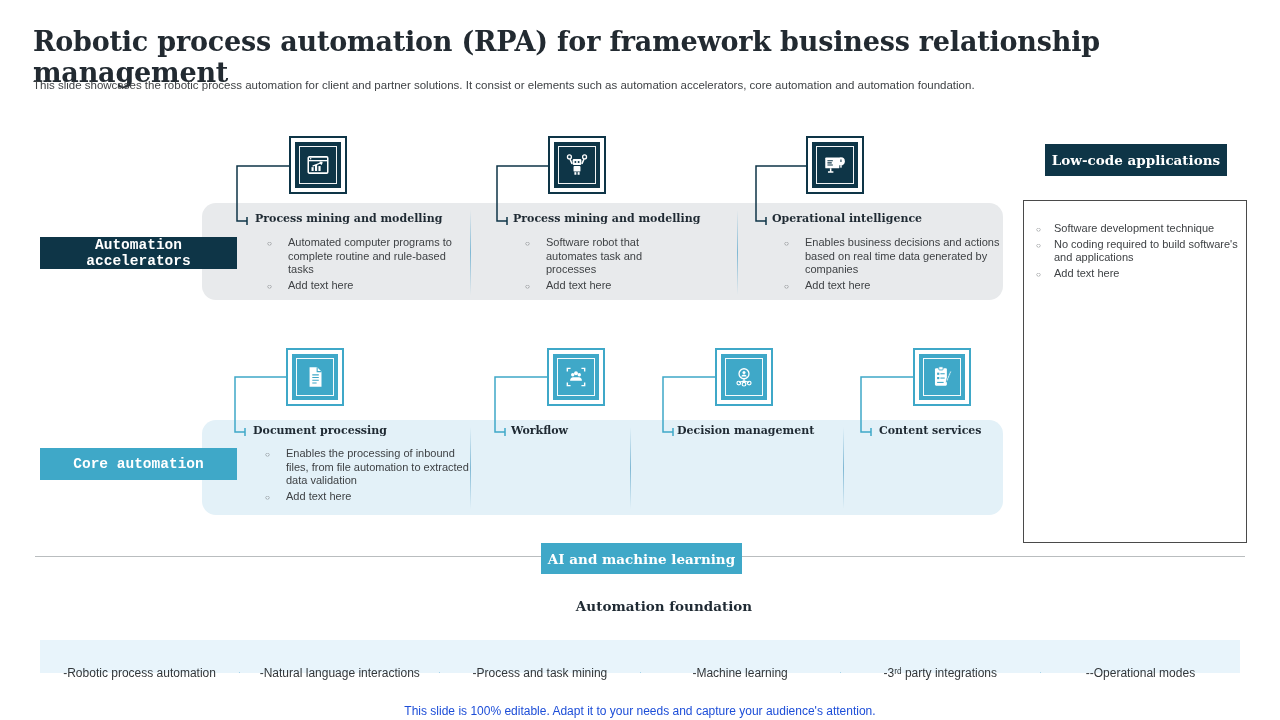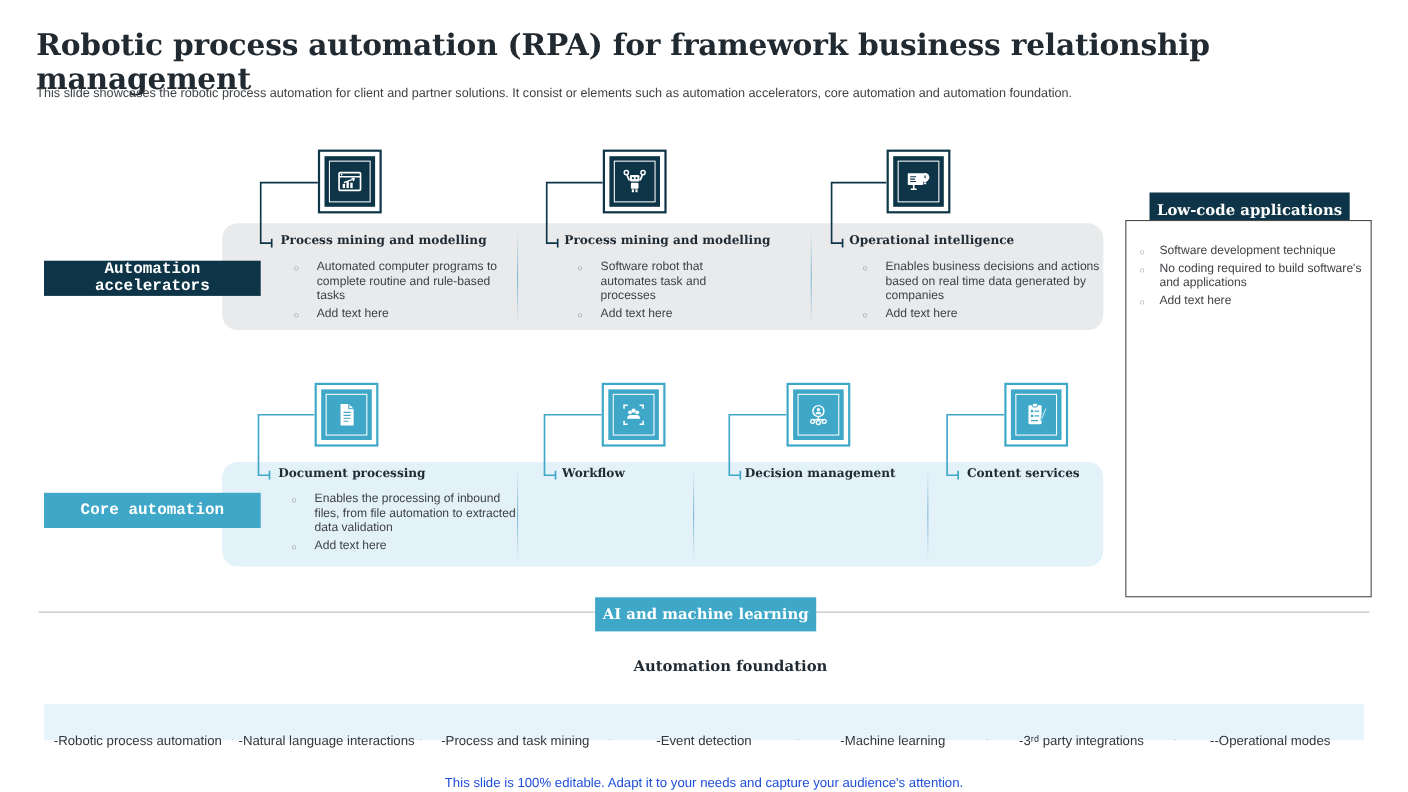--- a/index.html
+++ b/index.html
@@ -54,21 +54,21 @@
   ul.bullets li::before {
     content:"○"; position:absolute; left:9px; top:1px; font-size:8px; color:#6b6f72;
   }
   ul.bullets.tight li { padding-left:22px; }
   ul.bullets.tight li::before { left:4px; }
 
   
   .lowcode-header {
     left:1045px; top:144px; width:182px; height:32px;
     display:flex; align-items:center; justify-content:center;
-    font-family:"DejaVu Serif", serif; font-weight:bold; font-size:13.5px; color:#ffffff;margin-top:31px;
+    font-family:"DejaVu Serif", serif; font-weight:bold; font-size:13.5px; color:#ffffff;
   }
   .lowcode-box { left:1023px; top:200px; width:224px; height:343px; background:#ffffff; border:1px solid #4a4a4a; }
 
   
   .divider { left:35px; top:556px; width:1210px; height:1px; background:#b9bdbf; }
   .ai-badge {
     left:541px; top:543px; width:201px; height:31px;
     display:flex; align-items:center; justify-content:center;
     font-family:"DejaVu Serif", serif; font-weight:bold; font-size:13.5px; color:#ffffff;
   }
@@ -248,21 +248,20 @@
   <div class="abs item-title" style="left:879px; top:424px;">Content services</div>
 
   <div class="abs divider"></div>
   <div class="abs ai-badge teal-bg">AI and machine learning</div>
   <div class="abs foundation-title">Automation foundation</div>
 
   <div class="abs foundation-strip">
     <div class="foundation-cell">-Robotic process automation</div>
     <div class="foundation-cell">-Natural language interactions</div>
     <div class="foundation-cell">-Process and task mining</div>
-    <div class="foundation-cell">-Event detection</div>
     <div class="foundation-cell">-Machine learning</div>
     <div class="foundation-cell">-3ʳᵈ party integrations</div>
     <div class="foundation-cell">--Operational modes</div>
   </div>
 
   <div class="abs footer">This slide is 100% editable. Adapt it to your needs and capture your audience's attention.</div>
 
 </div>
 
 </body></html>

